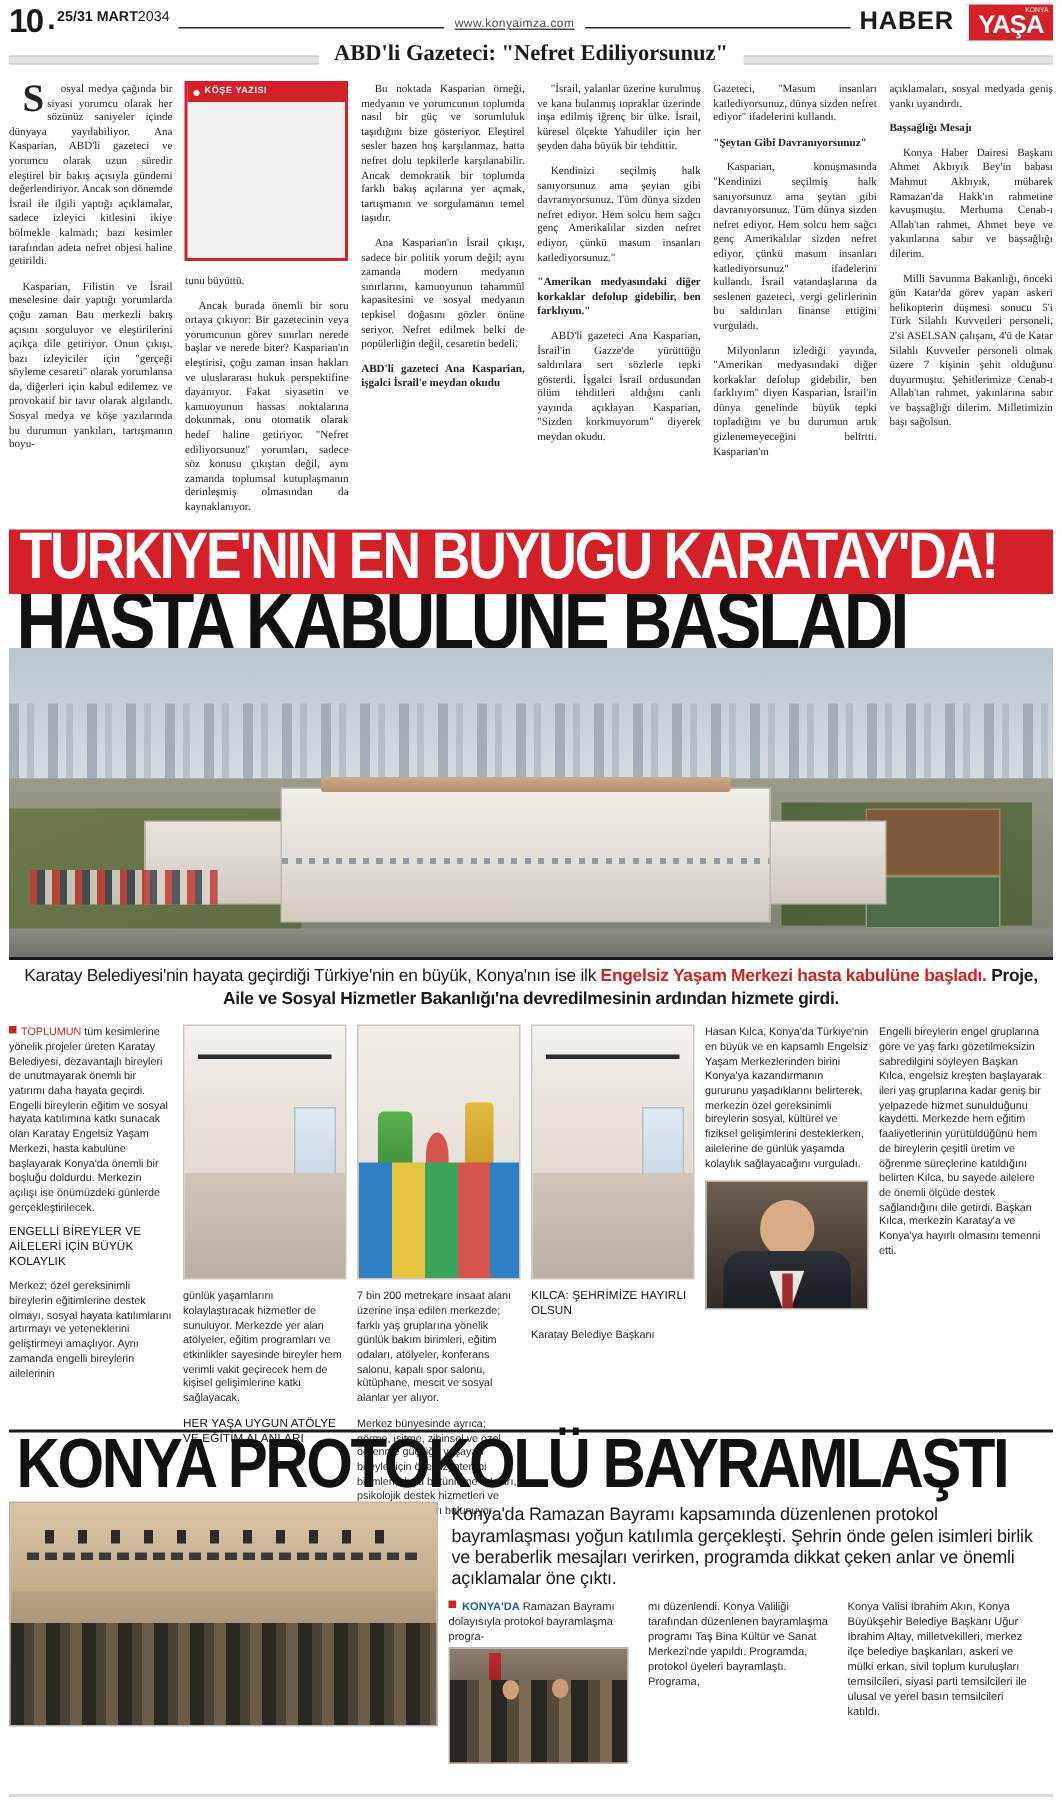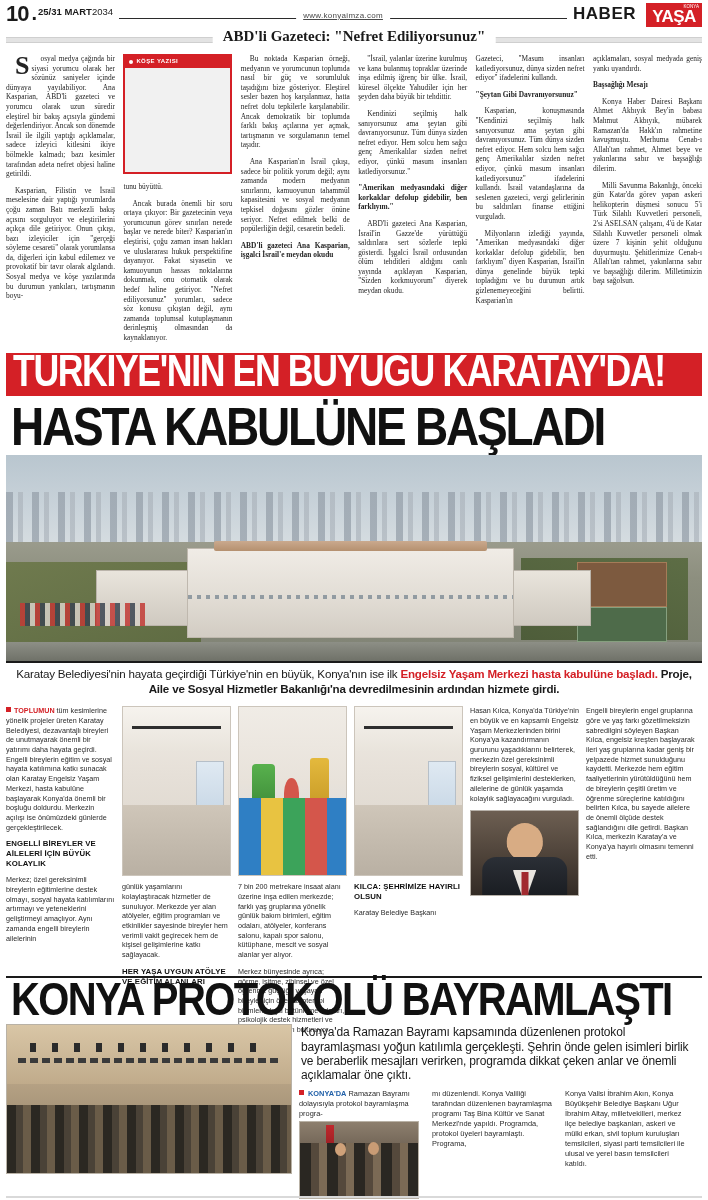--- a/index.html
+++ b/index.html
@@ -118,21 +118,21 @@
     height:43px; display:flex; align-items:flex-start; padding-left:7px;
     overflow:hidden;
   }
   .bigred h1 {
     font-family:"Liberation Sans", sans-serif; font-weight:bold;
     font-size:36px; line-height:36px; letter-spacing:-1.4px;
     transform:scaleY(1.22) scaleX(0.99); transform-origin:left center;
     white-space:nowrap;
   }
   .bigblack {
-    position:relative; height:59px; overflow:hidden; display:flex;
+    position:relative; height:36px; overflow:hidden; display:flex;
     align-items:center; padding-left:5px;
   }
   .bigblack h1 {
     font-family:"Liberation Sans", sans-serif; font-weight:bold; color:#111;
     font-size:46px; line-height:46px; letter-spacing:-2.2px;
     transform:scaleY(1.18); transform-origin:left center; white-space:nowrap;
   }
 
   
   .hero { position:relative; height:206px; overflow:hidden; background:#9fb0bb; }
@@ -183,23 +183,23 @@
   }
   .summary p { font-size:11.6px; line-height:14.6px; letter-spacing:-0.2px; }
   .summary .hl { color:#d42026; font-weight:bold; }
   .summary .bk { font-weight:bold; }
 
   
   .newsgrid { display:flex; gap:7px; padding-top:5px; height:272px; }
   .ncol { font-family:"Liberation Sans", sans-serif; font-size:7.2px;
           line-height:9.7px; color:#2a2a2a; }
   .ncol p { margin-bottom:7px; }
-  .ncol h4 { font-size:7.8px; line-height:10px; font-weight:bold;
+  .ncol h4 { font-size:7.8px; line-height:10px; font-weight:normal;
              color:#111; margin-bottom:6px; letter-spacing:0.1px; }
-  .ncol .lead { font-weight:bold; color:#d42026; }
+  .ncol .lead { font-weight:normal; color:#d42026; }
   .ncol .sq {
     display:inline-block; width:5px; height:5px; background:#d42026;
     margin-right:3px; vertical-align:1px;
   }
   .c-a { width:109px; }
   .c-b { width:109px; }
   .c-c { width:109px; }
   .c-d { width:109px; }
   .c-e { width:109px; }
   .c-f { width:109px; }

